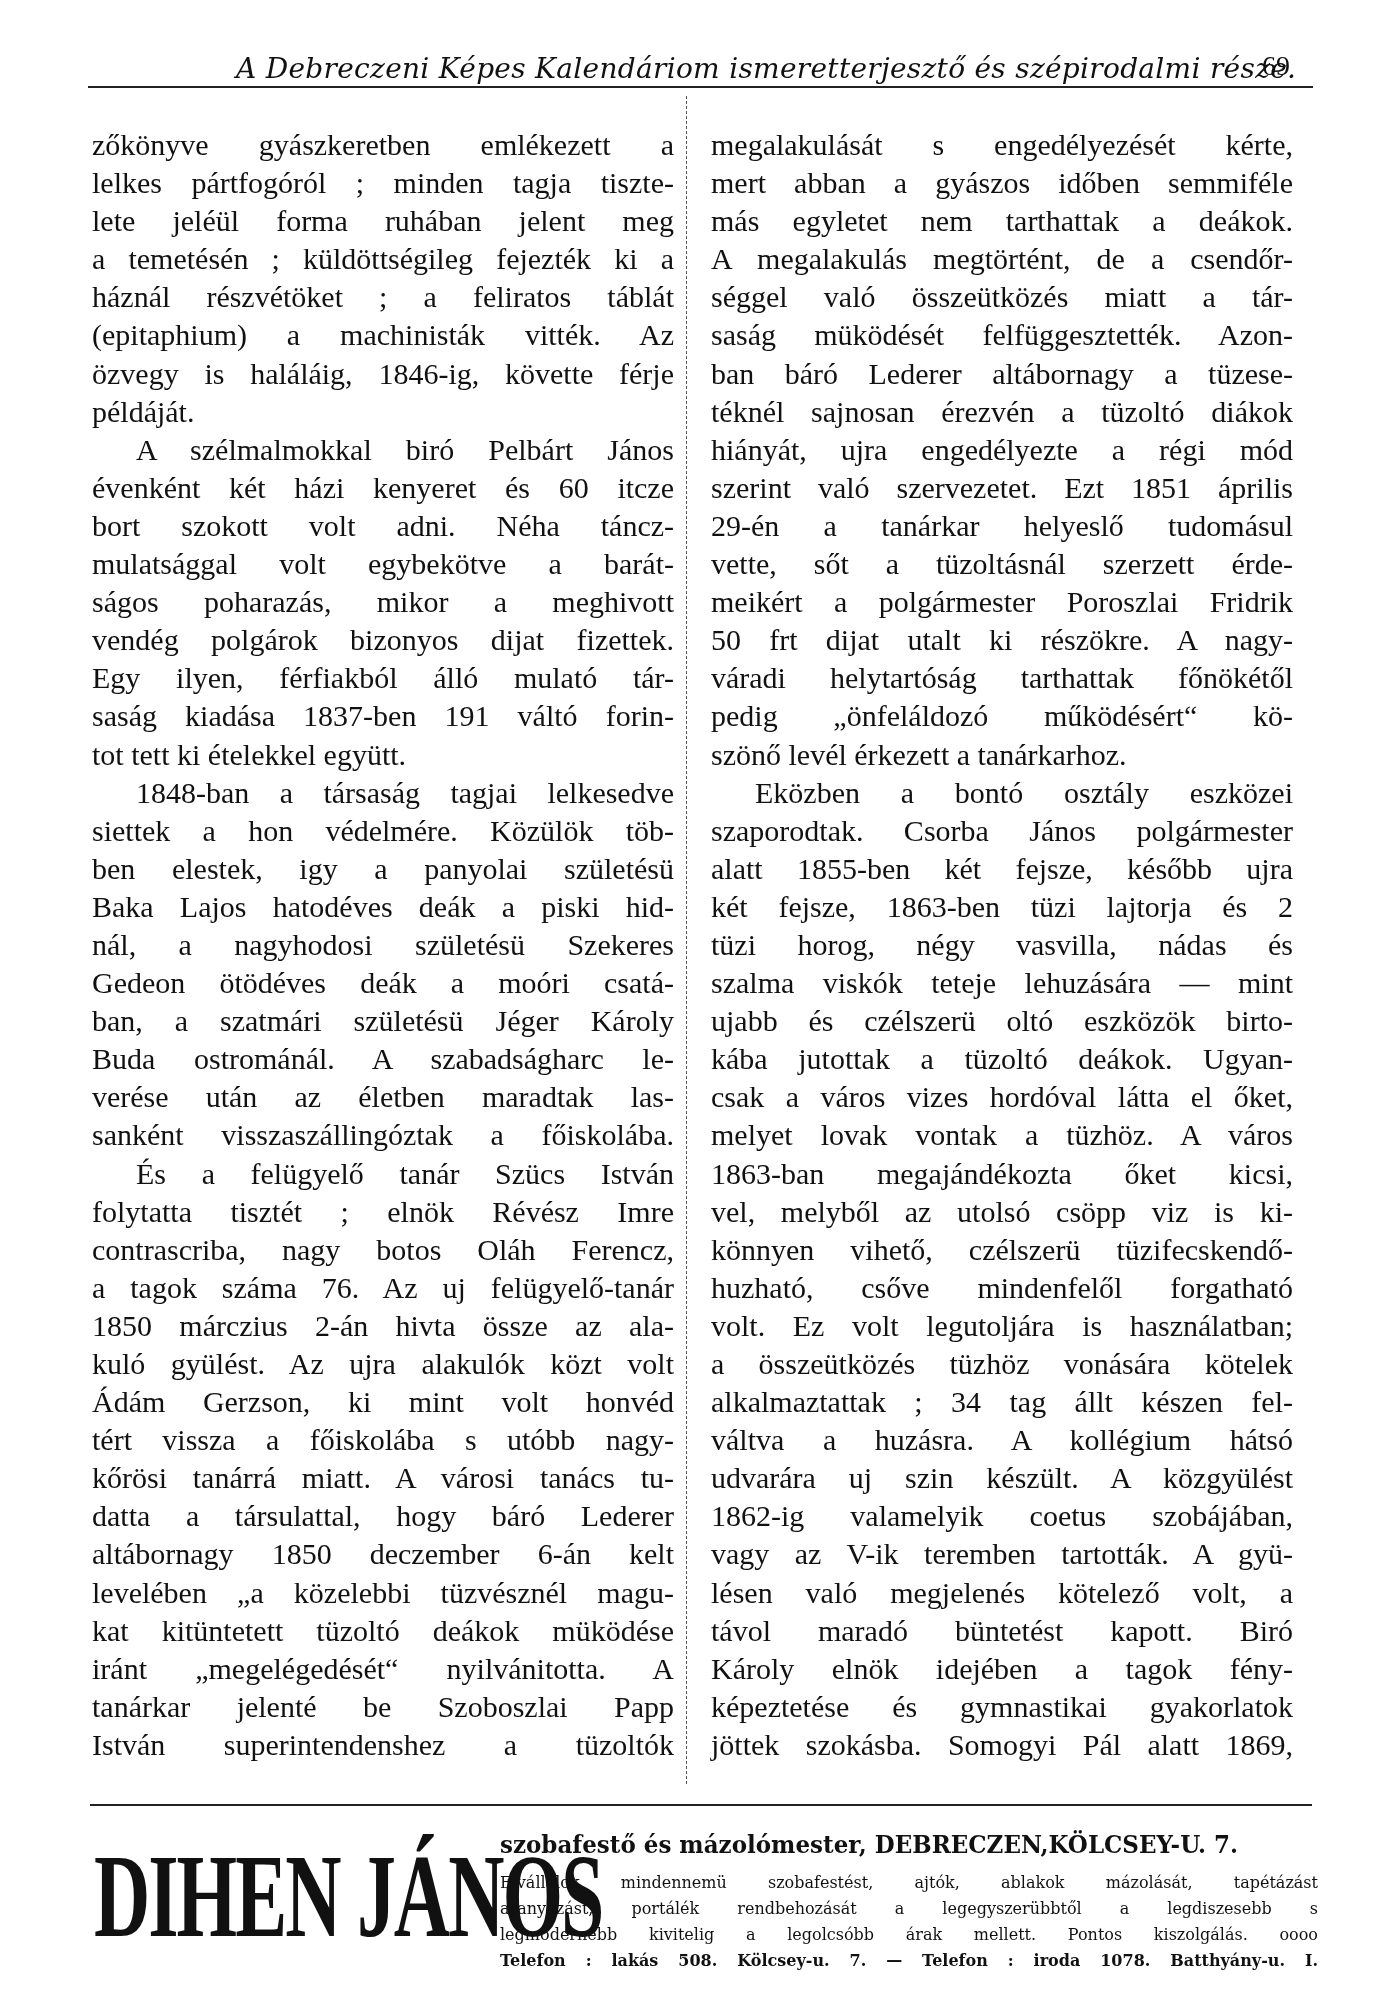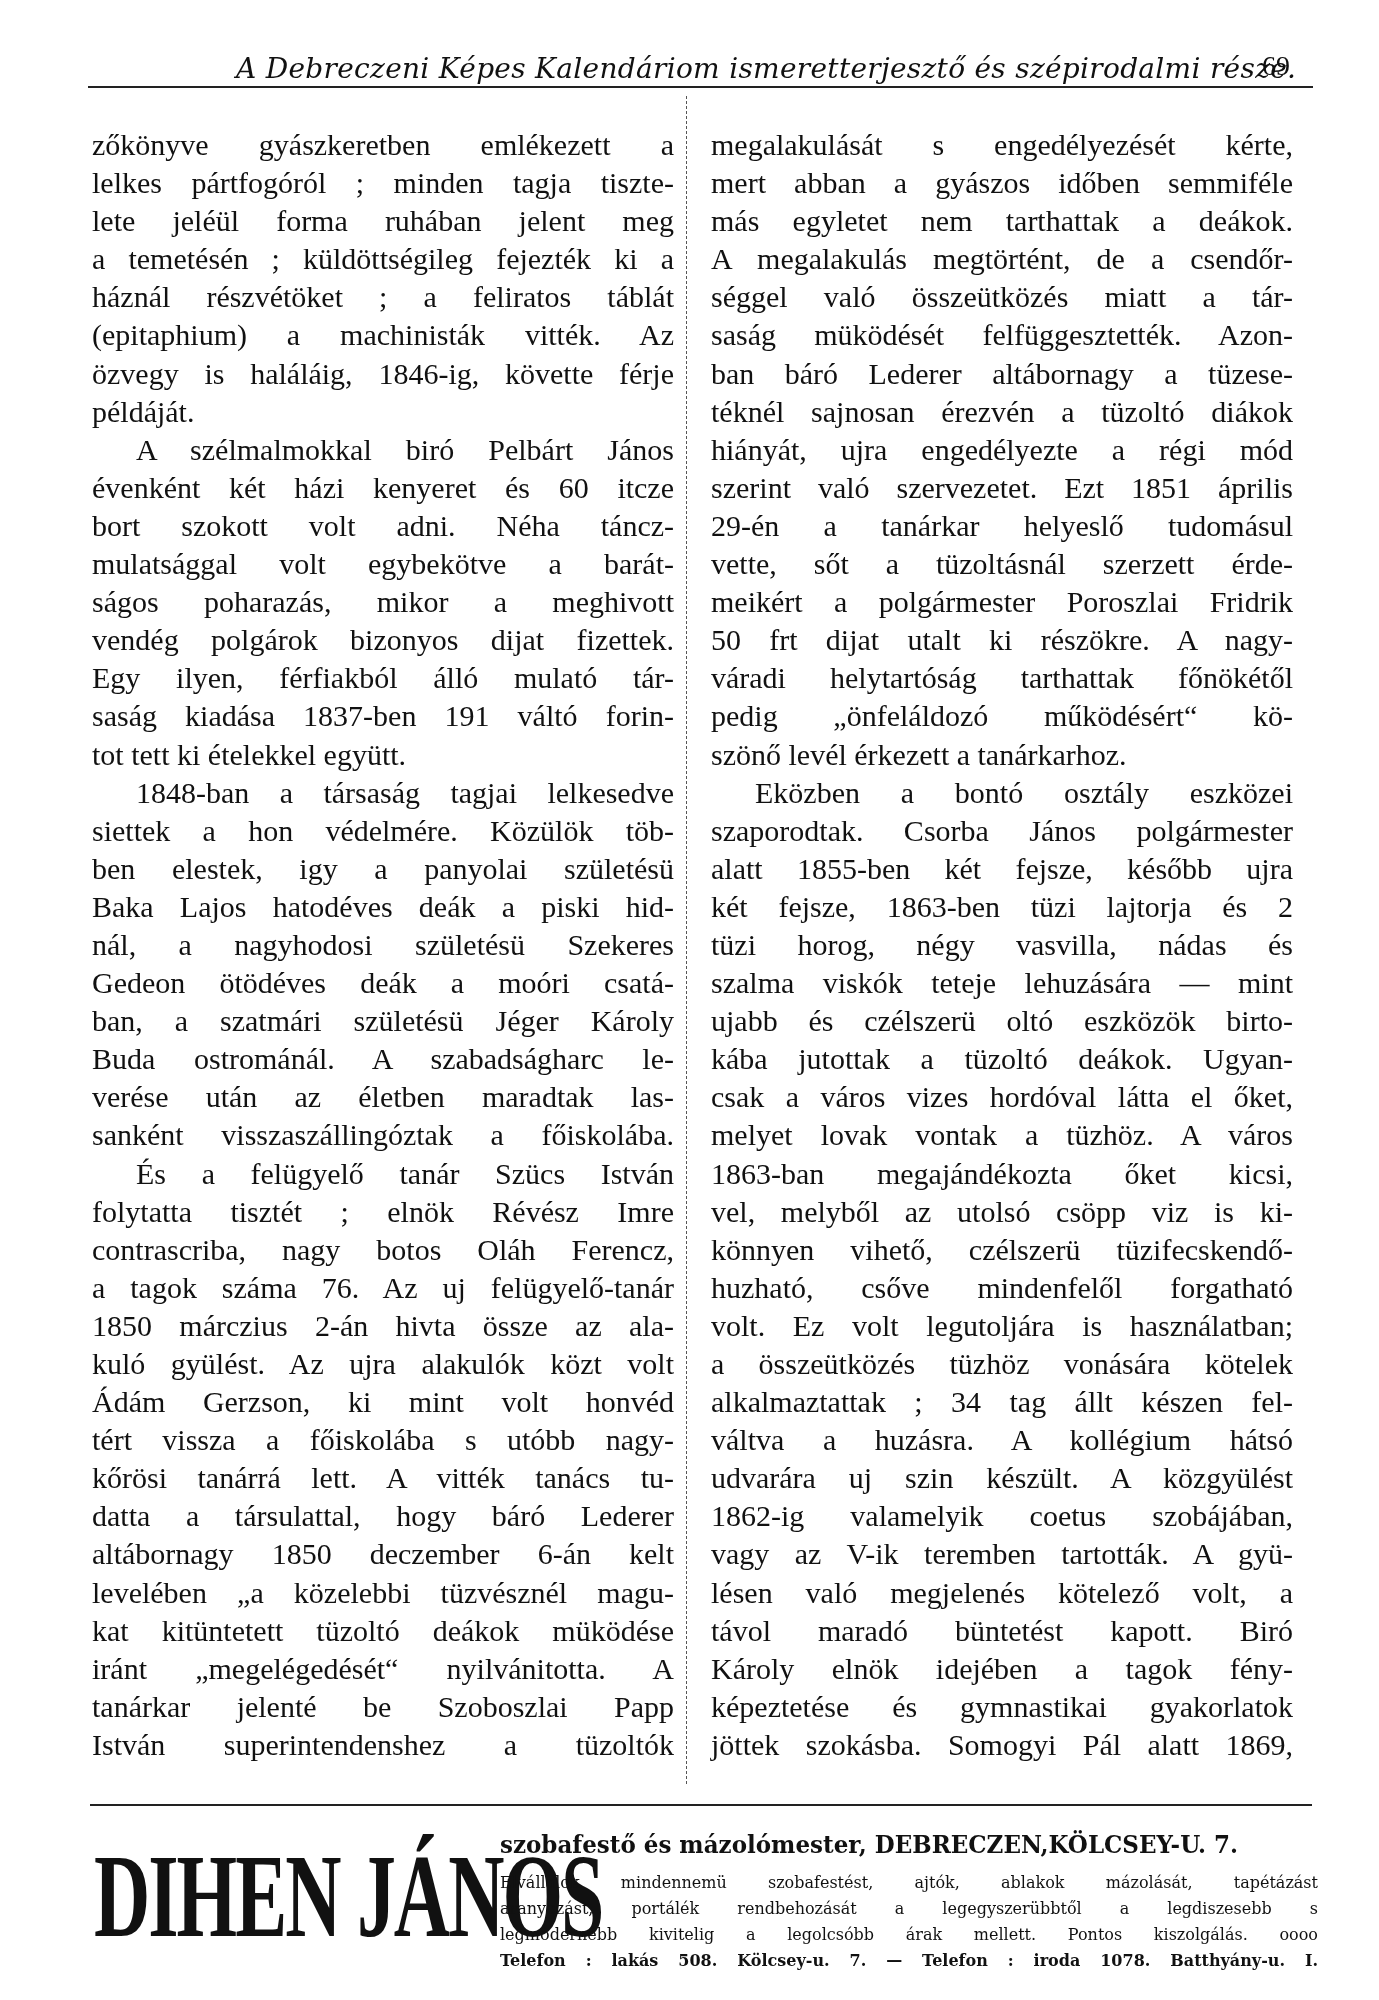--- a/index.html
+++ b/index.html
@@ -67,21 +67,21 @@
       <span class="line">verése után az életben maradtak las-</span>
       <span class="line">sanként visszaszállingóztak a főiskolába.</span>
       <span class="line indent">És a felügyelő tanár Szücs István</span>
       <span class="line">folytatta tisztét ; elnök Révész Imre</span>
       <span class="line">contrascriba, nagy botos Oláh Ferencz,</span>
       <span class="line">a tagok száma 76. Az uj felügyelő-tanár</span>
       <span class="line">1850 márczius 2-án hivta össze az ala-</span>
       <span class="line">kuló gyülést. Az ujra alakulók közt volt</span>
       <span class="line">Ádám Gerzson, ki mint volt honvéd</span>
       <span class="line">tért vissza a főiskolába s utóbb nagy-</span>
-      <span class="line">kőrösi tanárrá lett. A vitték tanács tu-</span>
+      <span class="line">kőrösi tanárrá miatt. A városi tanács tu-</span>
       <span class="line">datta a társulattal, hogy báró Lederer</span>
       <span class="line">altábornagy 1850 deczember 6-án kelt</span>
       <span class="line">levelében „a közelebbi tüzvésznél magu-</span>
       <span class="line">kat kitüntetett tüzoltó deákok müködése</span>
       <span class="line">iránt „megelégedését“ nyilvánitotta. A</span>
       <span class="line">tanárkar jelenté be Szoboszlai Papp</span>
       <span class="line">István superintendenshez a tüzoltók</span>
     </div>
   <div class="column col-right" id="col-right">
       <span class="line">megalakulását s engedélyezését kérte,</span>

